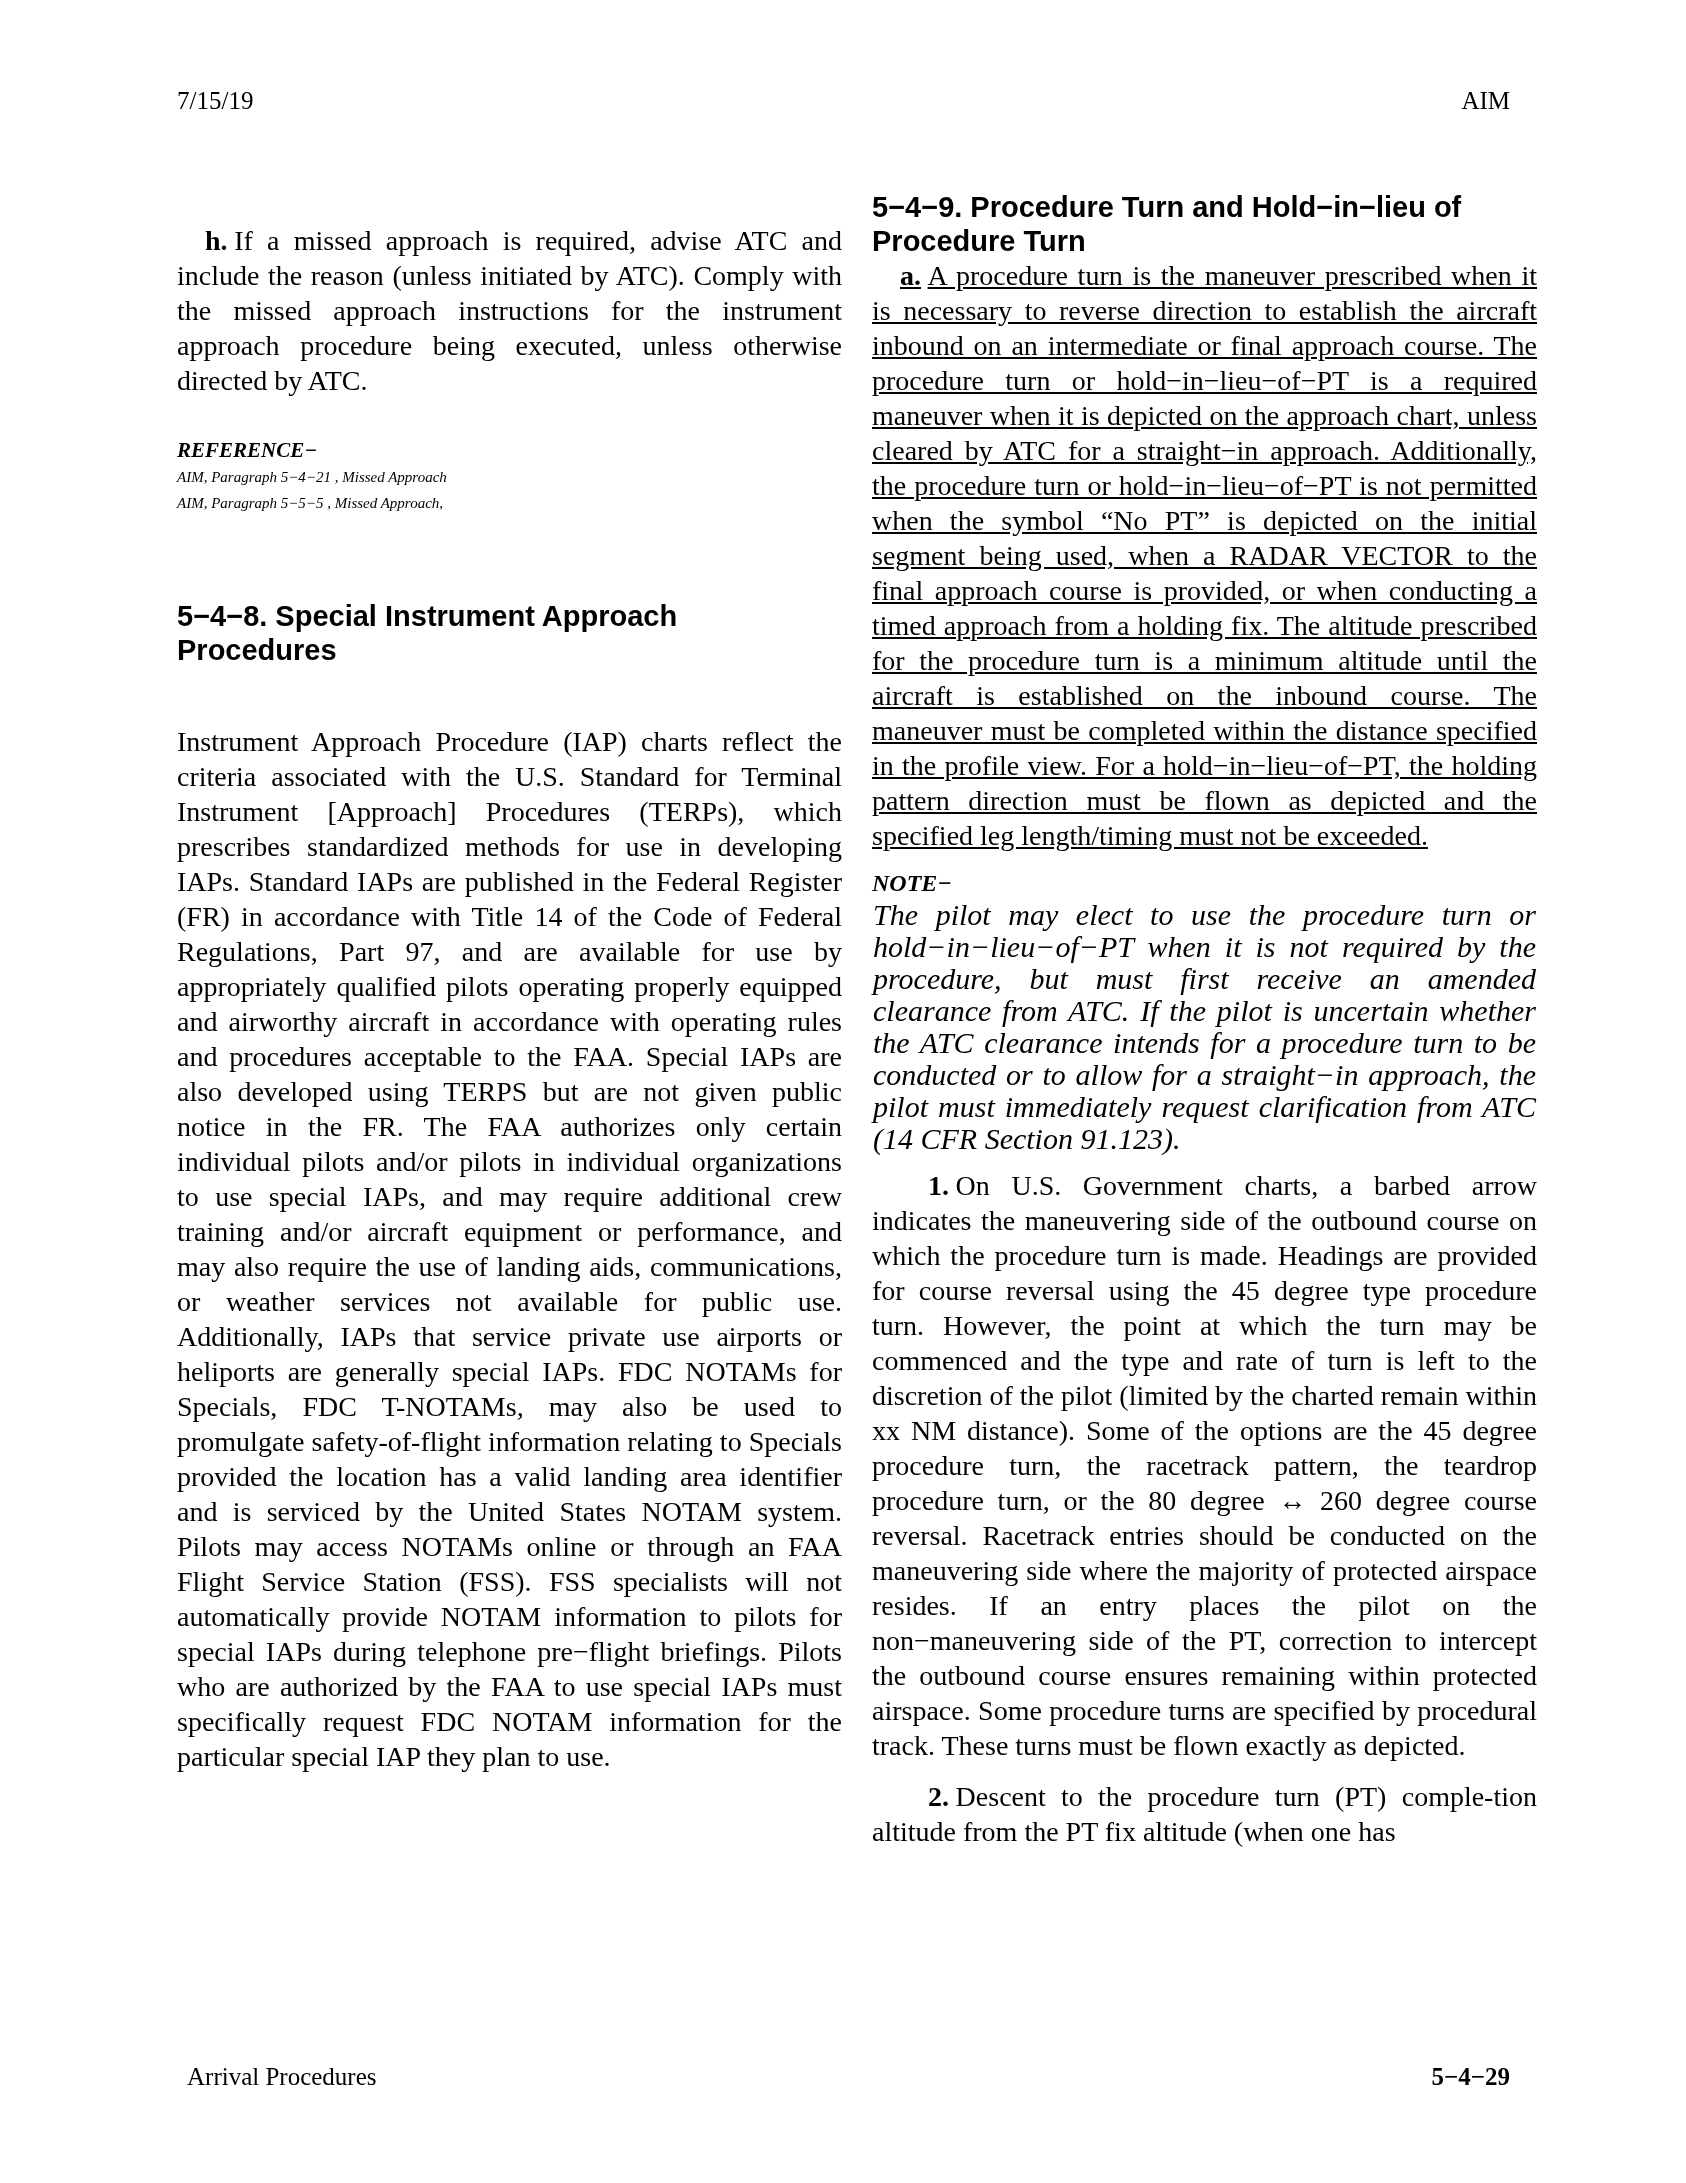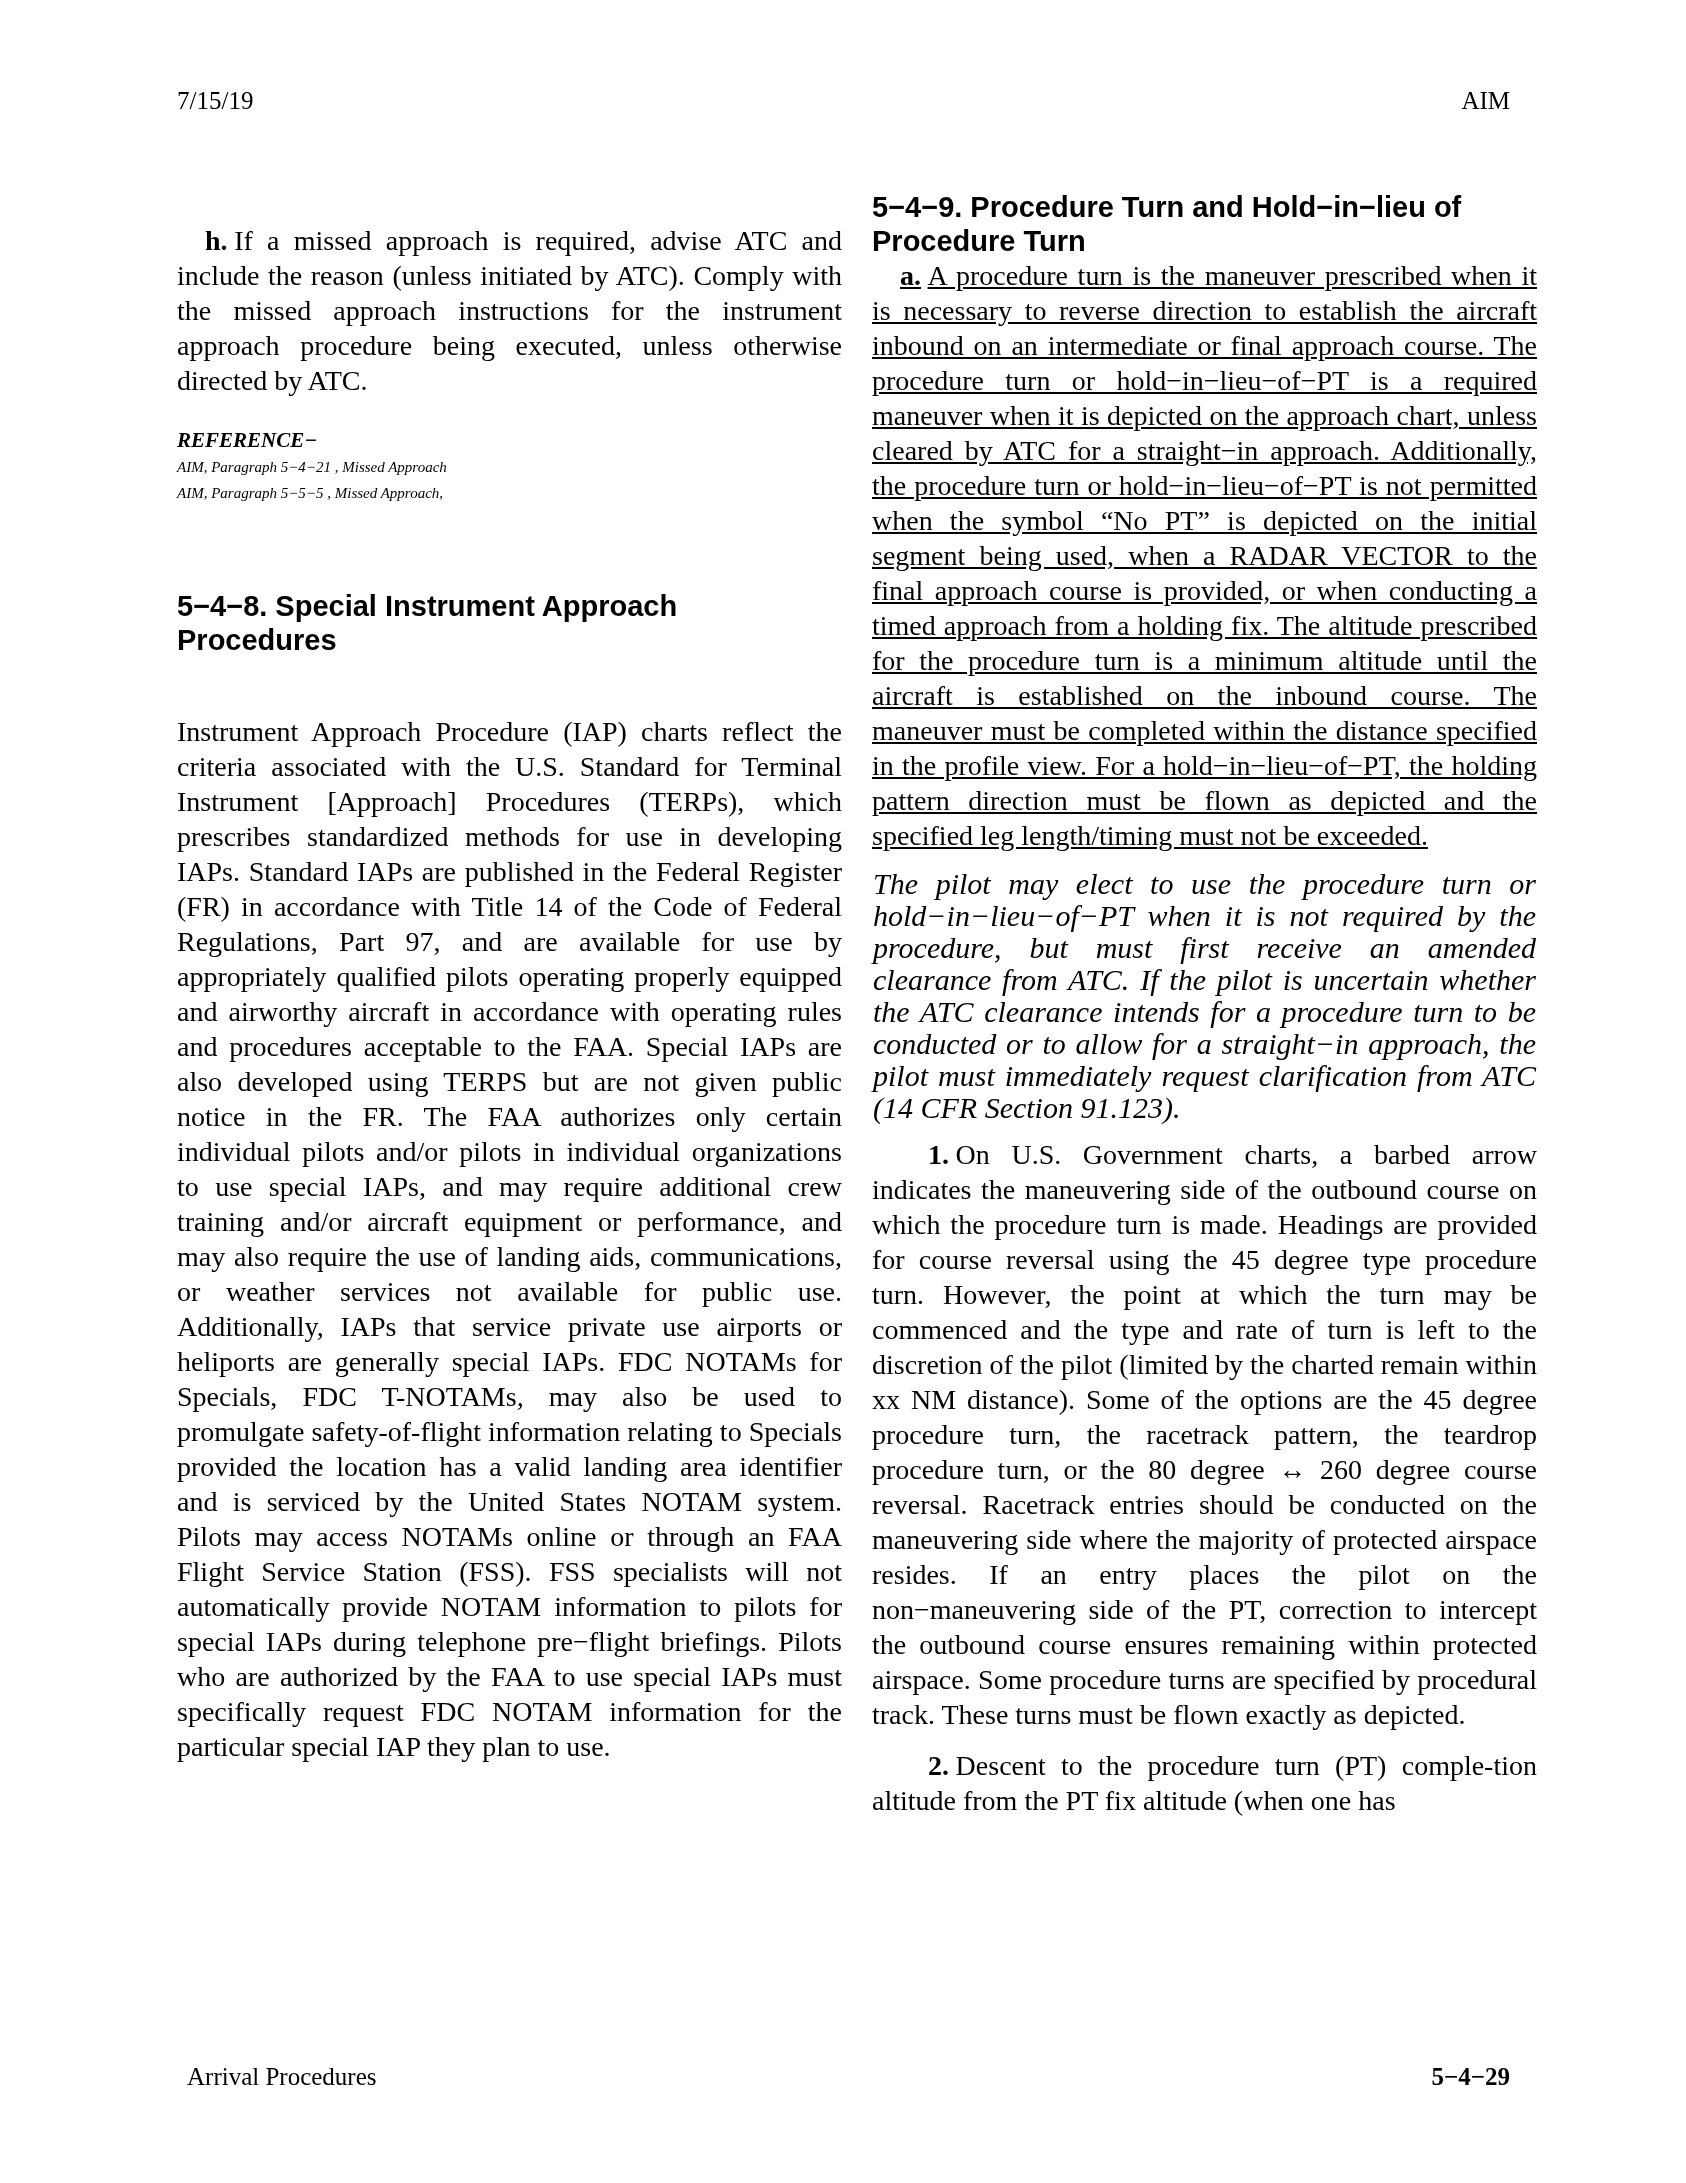--- a/index.html
+++ b/index.html
@@ -29,39 +29,40 @@
 
 <div class="hdr hdr-left serif">7/15/19</div>
 <div class="hdr hdr-right serif">AIM</div>
 
 <div class="col col-left serif">
 
   <p class="body indent" style="margin-top:38px;">
     <span class="lbl">h.</span><span>If a missed approach is required, advise ATC and include the reason (unless initiated by ATC). Comply with the missed approach instructions for the instrument approach procedure being executed, unless otherwise directed by ATC.</span>
   </p>
 
-  <div style="margin-top:29px;">
+  <div style="margin-top:39px;">
     <p class="ref-title">REFERENCE−</p>
     <p class="ref-line">AIM, Paragraph 5−4−21 , Missed Approach</p>
     <p class="ref-line">AIM, Paragraph 5−5−5 , Missed Approach,</p>
   </div>
 
   <h2 class="sec sans" style="margin-top:82px;">5−4−8. Special Instrument Approach Procedures</h2>
 
   <p class="body" style="margin-top:57px;">Instrument Approach Procedure (IAP) charts reflect the criteria associated with the U.S. Standard for Terminal Instrument [Approach] Procedures (TERPs), which prescribes standardized methods for use in developing IAPs. Standard IAPs are published in the Federal Register (FR) in accordance with Title 14 of the Code of Federal Regulations, Part 97, and are available for use by appropriately qualified pilots operating properly equipped and airworthy aircraft in accordance with operating rules and procedures acceptable to the FAA. Special IAPs are also developed using TERPS but are not given public notice in the FR. The FAA authorizes only certain individual pilots and/or pilots in individual organizations to use special IAPs, and may require additional crew training and/or aircraft equipment or performance, and may also require the use of landing aids, communications, or weather services not available for public use. Additionally, IAPs that service private use airports or heliports are generally special IAPs. FDC NOTAMs for Specials, FDC T-NOTAMs, may also be used to promulgate safety-of-flight information relating to Specials provided the location has a valid landing area identifier and is serviced by the United States NOTAM system. Pilots may access NOTAMs online or through an FAA Flight Service Station (FSS). FSS specialists will not automatically provide NOTAM information to pilots for special IAPs during telephone pre−flight briefings. Pilots who are authorized by the FAA to use special IAPs must specifically request FDC NOTAM information for the particular special IAP they plan to use.</p>
 </div>
 
 <div class="col col-right serif">
   <h2 class="sec sans" style="margin-top:5.3px;">5−4−9. Procedure Turn and Hold−in−lieu of Procedure Turn</h2>
 
   <p class="body indent" style="text-decoration:underline;">
     <span class="lbl">a.</span><span>A procedure turn is the maneuver prescribed when it is necessary to reverse direction to establish the aircraft inbound on an intermediate or final approach course. The procedure turn or hold−in−lieu−of−PT is a required maneuver when it is depicted on the approach chart, unless cleared by ATC for a straight−in approach. Additionally, the procedure turn or hold−in−lieu−of−PT is not permitted when the symbol “No PT” is depicted on the initial segment being used, when a RADAR VECTOR to the final approach course is provided, or when conducting a timed approach from a holding fix. The altitude prescribed for the procedure turn is a minimum altitude until the aircraft is established on the inbound course. The maneuver must be completed within the distance specified in the profile view. For a hold−in−lieu−of−PT, the holding pattern direction must be flown as depicted and the specified leg length/timing must not be exceeded.</span>
   </p>
 
   <div style="margin-top:14.6px;">
+    <p class="ref-title" style="font-size:24px; line-height:30px;">NOTE−</p>
     <p class="note-body">The pilot may elect to use the procedure turn or hold−in−lieu−of−PT when it is not required by the procedure, but must first receive an amended clearance from ATC. If the pilot is uncertain whether the ATC clearance intends for a procedure turn to be conducted or to allow for a straight−in approach, the pilot must immediately request clarification from ATC (14 CFR Section 91.123).</p>
   </div>
 
   <p class="body indent2" style="margin-top:13.2px;">
     <span class="lbl">1.</span><span>On U.S. Government charts, a barbed arrow indicates the maneuvering side of the outbound course on which the procedure turn is made. Headings are provided for course reversal using the 45 degree type procedure turn. However, the point at which the turn may be commenced and the type and rate of turn is left to the discretion of the pilot (limited by the charted remain within xx NM distance). Some of the options are the 45 degree procedure turn, the racetrack pattern, the teardrop procedure turn, or the 80 degree ↔ 260 degree course reversal. Racetrack entries should be conducted on the maneuvering side where the majority of protected airspace resides. If an entry places the pilot on the non−maneuvering side of the PT, correction to intercept the outbound course ensures remaining within protected airspace. Some procedure turns are specified by procedural track. These turns must be flown exactly as depicted.</span>
   </p>
 
   <p class="body indent2" style="margin-top:16px;">
     <span class="lbl">2.</span><span>Descent to the procedure turn (PT) comple-tion altitude from the PT fix altitude (when one has</span>
   </p>

